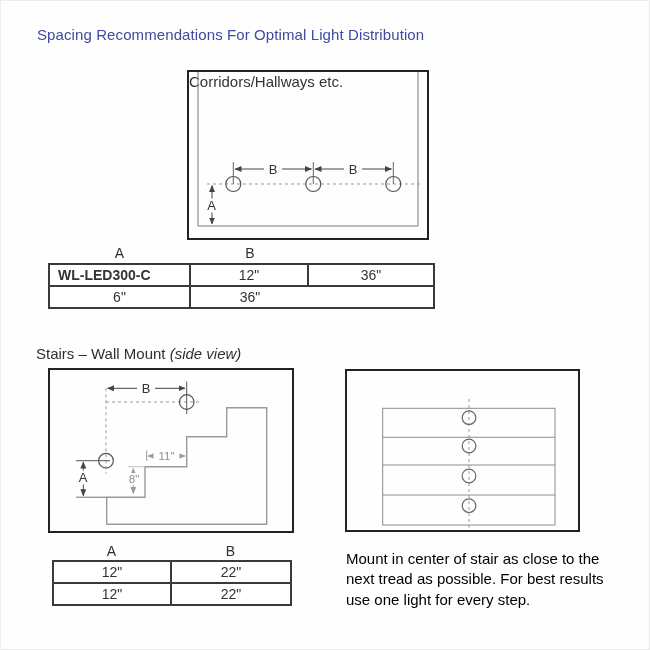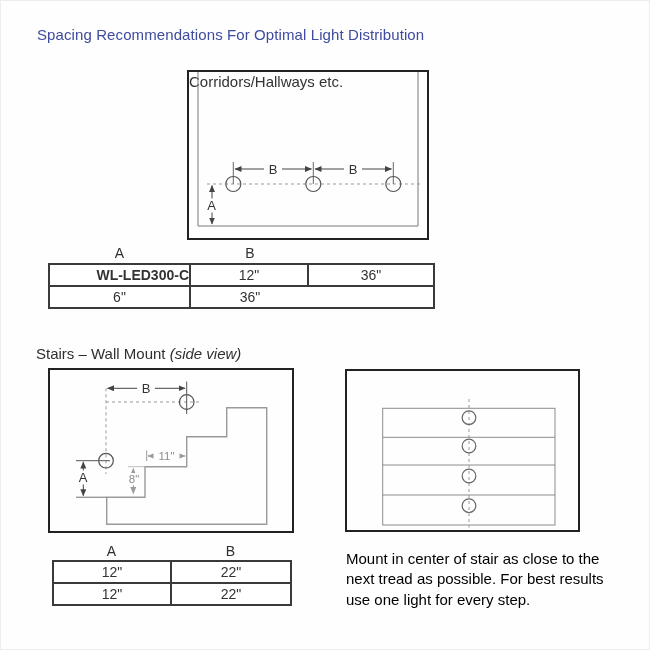--- a/index.html
+++ b/index.html
@@ -18,21 +18,21 @@
   .hdr-row.t2{left:52px;top:542px;width:240px;grid-template-columns:119px 119px;}
   .hdr-row .h{text-align:center;line-height:18px;}
   .hdr-row .h.left{text-align:left;padding-left:8px;}
   .dtable{border:2px solid #3a3a3a;display:grid;background:#fff;}
   .dtable.t1{left:48px;top:263px;width:383px;grid-template-columns:141px 118px 124px;}
   .dtable.t2{left:52px;top:560px;width:236px;grid-template-columns:118px 118px;}
   .cell{height:20px;line-height:20px;font-size:14px;text-align:center;
         border-bottom:2px solid #3a3a3a;border-right:2px solid #3a3a3a;overflow:hidden;}
   .cell.last-col{border-right:none;}
   .cell.last-row{border-bottom:none;}
-  .cell.model{font-weight:bold;text-align:right;padding-left:8px;font-size:14px;}
+  .cell.model{font-weight:bold;text-align:left;padding-left:8px;font-size:14px;}
   .caption{left:346px;top:549px;width:258px;font-size:15px;line-height:1.36;color:#000000;}
   svg text{font-family:"Liberation Sans",sans-serif;}
   .dimlab{font-size:13px;fill:#333;}
   .dimlab-gray{font-size:11.5px;fill:#8f8f8f;}
 </style>
 </head>
 <body>
 
 <div class="page">
 

